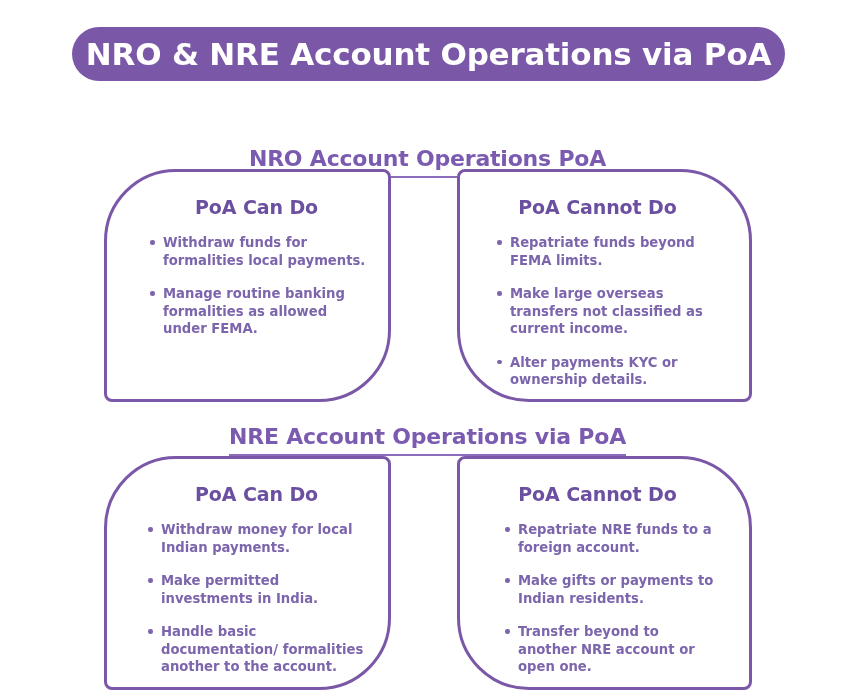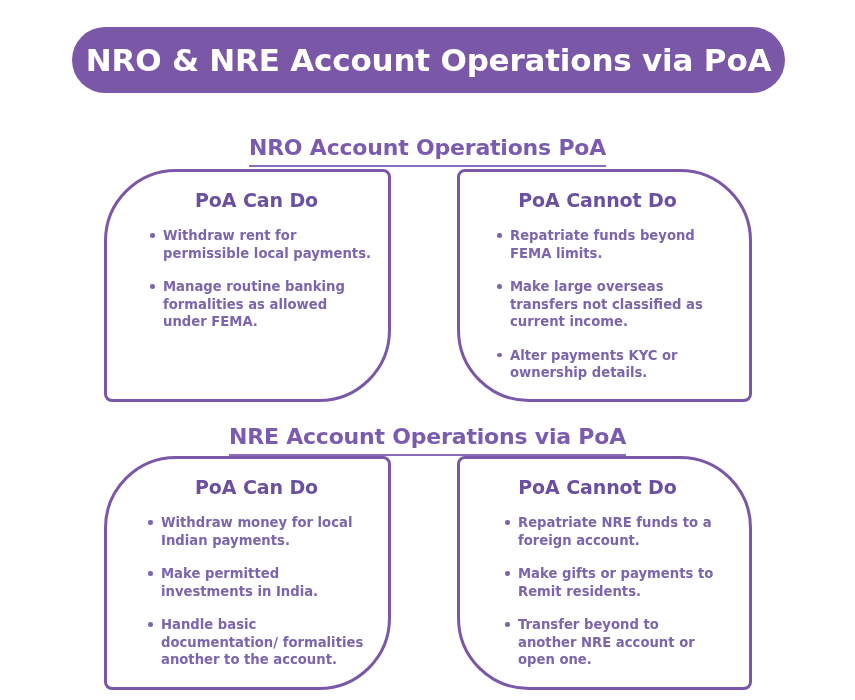--- a/index.html
+++ b/index.html
@@ -14,21 +14,21 @@
     overflow: hidden;
     position: relative;
   }
 
   
   .banner {
     position: absolute;
     left: 72px;
     top: 27px;
     width: 713px;
-    height: 66px;
+    height: 54px;
     background: #7B57A8;
     border-radius: 37px;
     display: flex;
     align-items: center;
     justify-content: center;
     box-sizing: border-box;
   }
   .banner-title {
     color: #ffffff;
     font-size: 31px;
@@ -47,21 +47,21 @@
   .section-head-inner {
     display: inline-block;
     color: #7B5BB0;
     font-size: 22px;
     font-weight: bold;
     letter-spacing: -0.2px;
     padding-bottom: 5px;
     border-bottom: 2.5px solid #8B6DBB;
     white-space: nowrap;
   }
-  #section-head-nro { top: 135px; }
+  #section-head-nro { top: 146px; }
   #section-head-nre { top: 424px; }
 
   
   .card {
     position: absolute;
     border: 3.5px solid #7B57A8;
     background: #ffffff;
     box-sizing: border-box;
   }
   
@@ -77,21 +77,21 @@
   #card-nro-cannot { left: 457px; top: 169px; width: 295px; height: 233px; }
   #card-nre-can    { left: 104px; top: 456px; width: 287px; height: 234px; }
   #card-nre-cannot { left: 457px; top: 456px; width: 295px; height: 234px; }
 
   .card-title {
     text-align: center;
     color: #6B4FA0;
     font-size: 19px;
     font-weight: bold;
     letter-spacing: -0.1px;
-    margin-top: 17px;
+    margin-top: 24px;
   }
 
   .bullet-list {
     list-style: none;
     margin: 0;
     padding: 0;
   }
   .bullet-item {
     position: relative;
     color: #7C65AC;
@@ -131,21 +131,21 @@
 </div>
 
 <div class="section-head" id="section-head-nro">
   <span class="section-head-inner">NRO Account Operations PoA</span>
 </div>
 
 <div class="card shape-left" id="card-nro-can">
   <div class="card-title">PoA Can Do</div>
   <div class="list-wrap">
     <ul class="bullet-list">
-      <li class="bullet-item">Withdraw rent for permissible local payments.</li>
+      <li class="bullet-item">Withdraw funds for formalities local payments.</li>
       <li class="bullet-item">Manage routine banking formalities as allowed under FEMA.</li>
     </ul>
   </div>
 </div>
 
 <div class="card shape-right" id="card-nro-cannot">
   <div class="card-title">PoA Cannot Do</div>
   <div class="list-wrap">
     <ul class="bullet-list">
       <li class="bullet-item">Repatriate funds beyond FEMA limits.</li>
@@ -168,17 +168,17 @@
       <li class="bullet-item">Handle basic documentation/ formalities another to the account.</li>
     </ul>
   </div>
 </div>
 
 <div class="card shape-right" id="card-nre-cannot">
   <div class="card-title">PoA Cannot Do</div>
   <div class="list-wrap">
     <ul class="bullet-list">
       <li class="bullet-item">Repatriate NRE funds to a foreign account.</li>
-      <li class="bullet-item">Make gifts or payments to Remit residents.</li>
+      <li class="bullet-item">Make gifts or payments to Indian residents.</li>
       <li class="bullet-item">Transfer beyond to another NRE account or open one.</li>
     </ul>
   </div>
 </div>
 
 </body></html>

